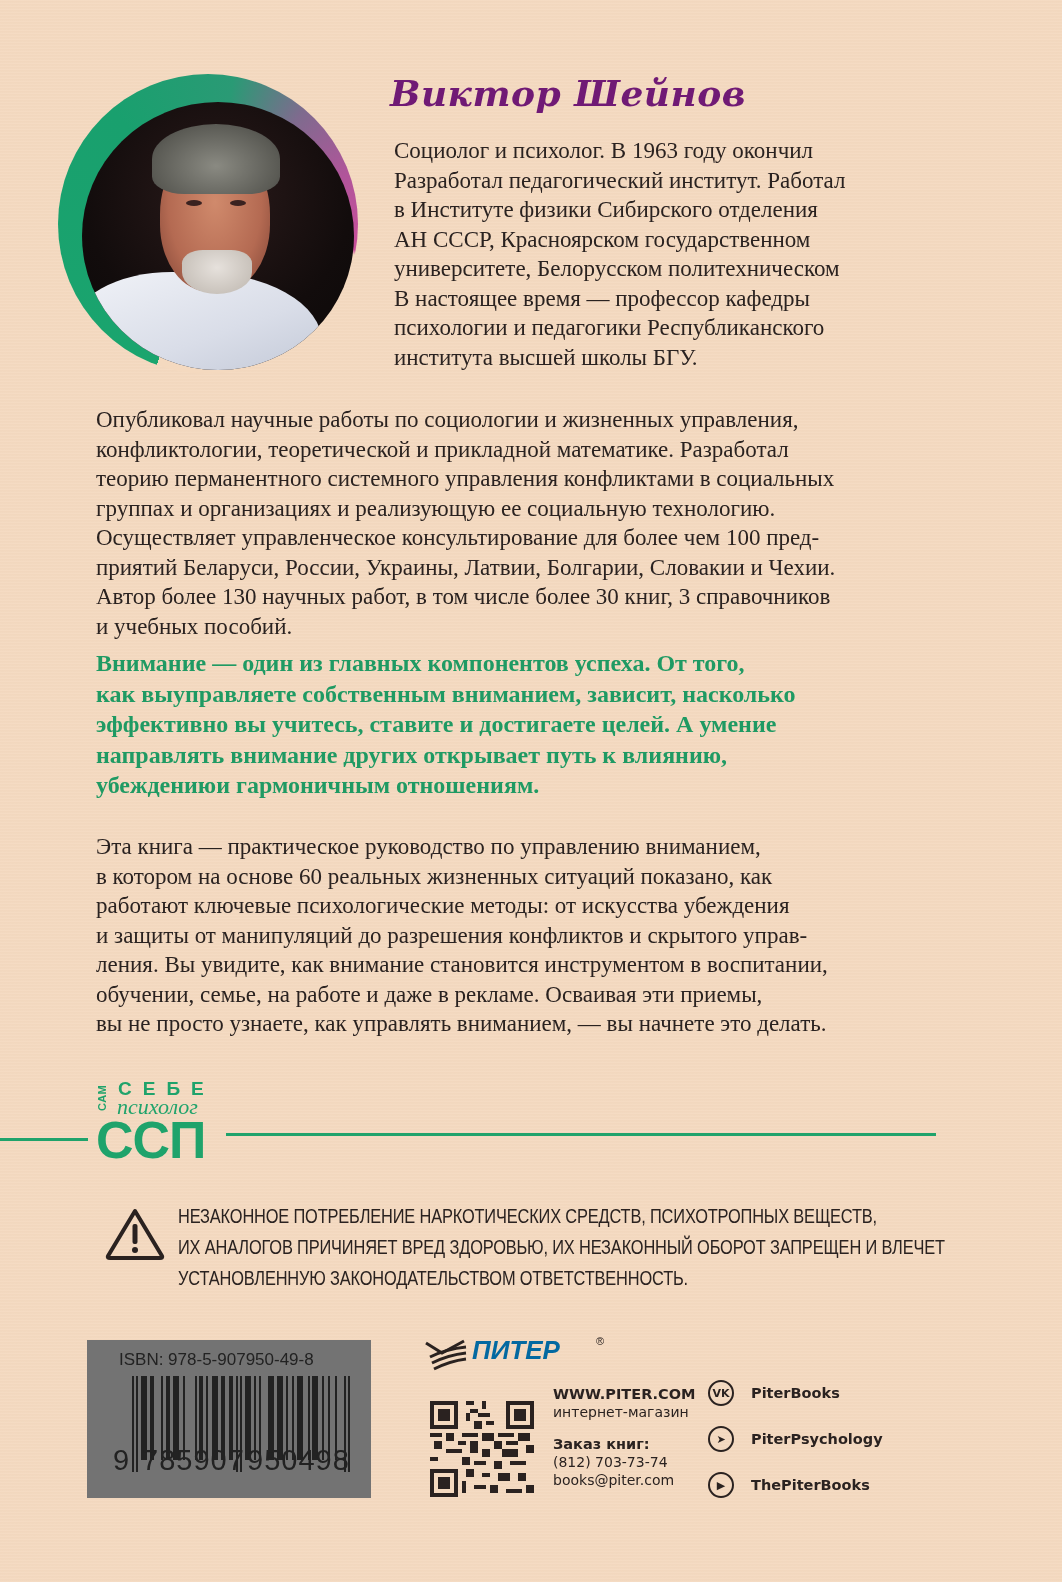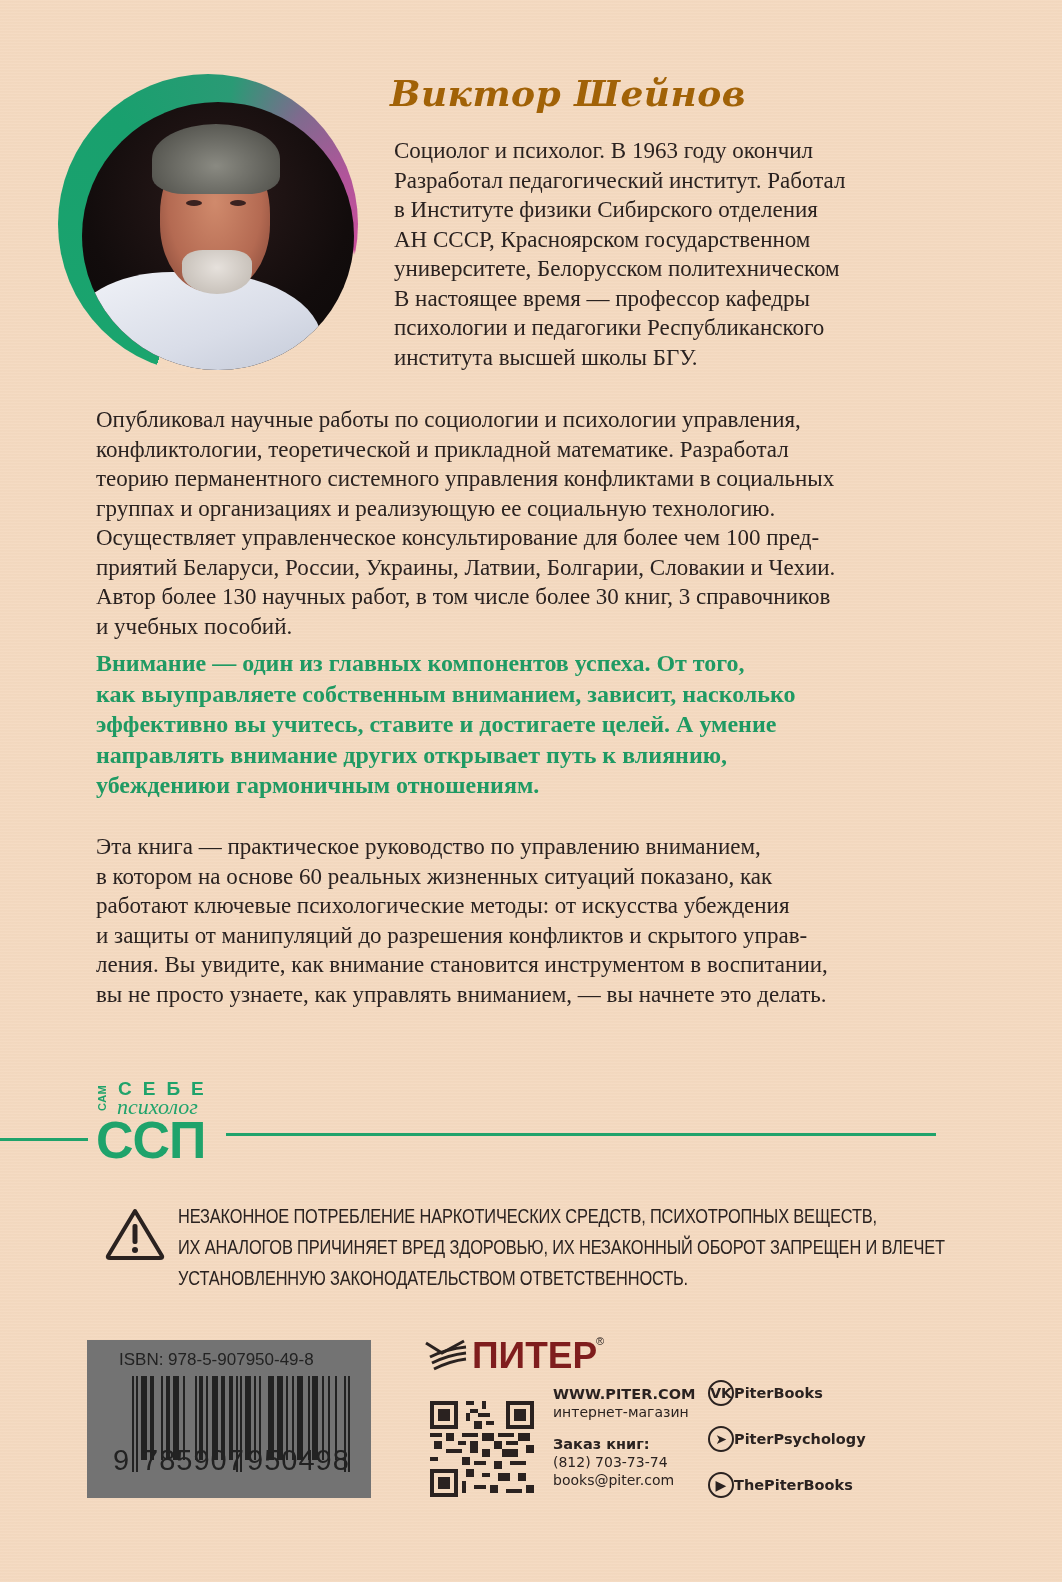--- a/index.html
+++ b/index.html
@@ -48,21 +48,21 @@
     position: absolute; left: -10px; top: 170px; width: 250px; height: 140px;
     border-radius: 40% 50% 0 0;
     background: linear-gradient(160deg, #f1f3f8 0%, #d9dde8 50%, #b8bfcf 100%);
   }
   .eye { position: absolute; width: 16px; height: 6px; background: #3a2220; border-radius: 50%; top: 98px; }
   .eye.l { left: 104px; } .eye.r { left: 148px; }
 
   .author-name {
     position: absolute; left: 390px; top: 72px;
     font-family: "DejaVu Serif", serif; font-style: italic; font-weight: bold;
-    font-size: 36px; color: #a16207; letter-spacing: 0.5px;
+    font-size: 36px; color: #701a75; letter-spacing: 0.5px;
   }
   .bio-short {
     position: absolute; left: 394px; top: 136px; width: 560px;
     font-size: 23px; line-height: 29.5px; color: #2a2220;
   }
   .bio-long {
     position: absolute; left: 96px; top: 405px; width: 890px;
     font-size: 23px; line-height: 29.5px; color: #2a2220;
     font-family: "Liberation Serif", serif;
   }
@@ -122,34 +122,34 @@
     font-family: "Liberation Sans", sans-serif; font-size: 29px; color: #222; letter-spacing: 1px;
   }
   .d1 { position: absolute; left: 26px; top: 0; }
   .d2 { position: absolute; left: 55px; top: 0; text-align: right; }
   .d3 { position: absolute; left: 160px; top: 0; }
 
   
   .piter-logo { position: absolute; left: 424px; top: 1335px; height: 36px; width: 190px; }
   .piter-word {
     position: absolute; left: 48px; top: 0px;
-    font-family: "Liberation Sans", sans-serif; font-weight: bold; font-size: 37px; color: #7f1d1d; letter-spacing: 0px;
+    font-family: "Liberation Sans", sans-serif; font-weight: bold; font-style: italic; font-size: 26px; color: #0369a1; letter-spacing: 0px;
   }
   .piter-reg { position: absolute; left: 172px; top: 0; font-family: "Liberation Sans", sans-serif; font-size: 11px; color: #2a2220; }
   .qr { position: absolute; left: 430px; top: 1401px; width: 104px; height: 96px; }
   .contact {
     position: absolute; left: 553px; top: 1385px;
     font-family: "DejaVu Sans", sans-serif; font-size: 14px; line-height: 18px; color: #2a2220;
   }
   .contact .bold { font-weight: bold; font-size: 14.5px; }
   .contact .gap { height: 14px; }
   .social { position: absolute; left: 708px; font-family: "DejaVu Sans", sans-serif; font-weight: bold; font-size: 14.5px; color: #2a2220; display: flex; align-items: center; }
   .social .ico {
     width: 26px; height: 26px; border: 2px solid #2a2220; border-radius: 50%;
-    display: flex; align-items: center; justify-content: center; font-size: 14px; font-weight: bold; text-align: right;
+    display: flex; align-items: center; justify-content: center; margin-right: 17px; font-size: 11px; font-weight: bold; text-align: right;
   }
 </style>
 </head>
 <body>
 
 <div class="cover"></div>
 
 <div class="portrait-ring"></div>
 <div class="portrait-photo">
   <div class="shirt"></div>
@@ -167,21 +167,21 @@
   <span class="line">Разработал педагогический институт. Работал</span>
   <span class="line">в Институте физики Сибирского отделения</span>
   <span class="line">АН СССР, Красноярском государственном</span>
   <span class="line">университете, Белорусском политехническом</span>
   <span class="line">В настоящее время — профессор кафедры</span>
   <span class="line">психологии и педагогики Республиканского</span>
   <span class="line">института высшей школы БГУ.</span>
 </div>
 
 <div class="bio-long">
-  <span class="line">Опубликовал научные работы по социологии и психологии управления,</span>
+  <span class="line">Опубликовал научные работы по социологии и жизненных управления,</span>
   <span class="line">конфликтологии, теоретической и прикладной математике. Разработал</span>
   <span class="line">теорию перманентного системного управления конфликтами в социальных</span>
   <span class="line">группах и организациях и реализующую ее социальную технологию.</span>
   <span class="line">Осуществляет управленческое консультирование для более чем 100 пред-</span>
   <span class="line">приятий Беларуси, России, Украины, Латвии, Болгарии, Словакии и Чехии.</span>
   <span class="line">Автор более 130 научных работ, в том числе более 30 книг, 3 справочников</span>
   <span class="line">и учебных пособий.</span>
 </div>
 
 <div class="highlight">
@@ -191,20 +191,21 @@
   <span class="line">направлять внимание других открывает путь к влиянию,</span>
   <span class="line">убеждениюи гармоничным отношениям.</span>
 </div>
 
 <div class="description">
   <span class="line">Эта книга — практическое руководство по управлению вниманием,</span>
   <span class="line">в котором на основе 60 реальных жизненных ситуаций показано, как</span>
   <span class="line">работают ключевые психологические методы: от искусства убеждения</span>
   <span class="line">и защиты от манипуляций до разрешения конфликтов и скрытого управ-</span>
   <span class="line">ления. Вы увидите, как внимание становится инструментом в воспитании,</span>
+  <span class="line">обучении, семье, на работе и даже в рекламе. Осваивая эти приемы,</span>
   <span class="line">вы не просто узнаете, как управлять вниманием, — вы начнете это делать.</span>
 </div>
 
 <div class="series-rule-left"></div>
 <div class="series-rule-right"></div>
 <div class="series-logo">
   <div class="sam">САМ</div>
   <div class="sebe">СЕБЕ</div>
   <div class="psiholog">психолог</div>
   <div class="ssp">ССП</div>

